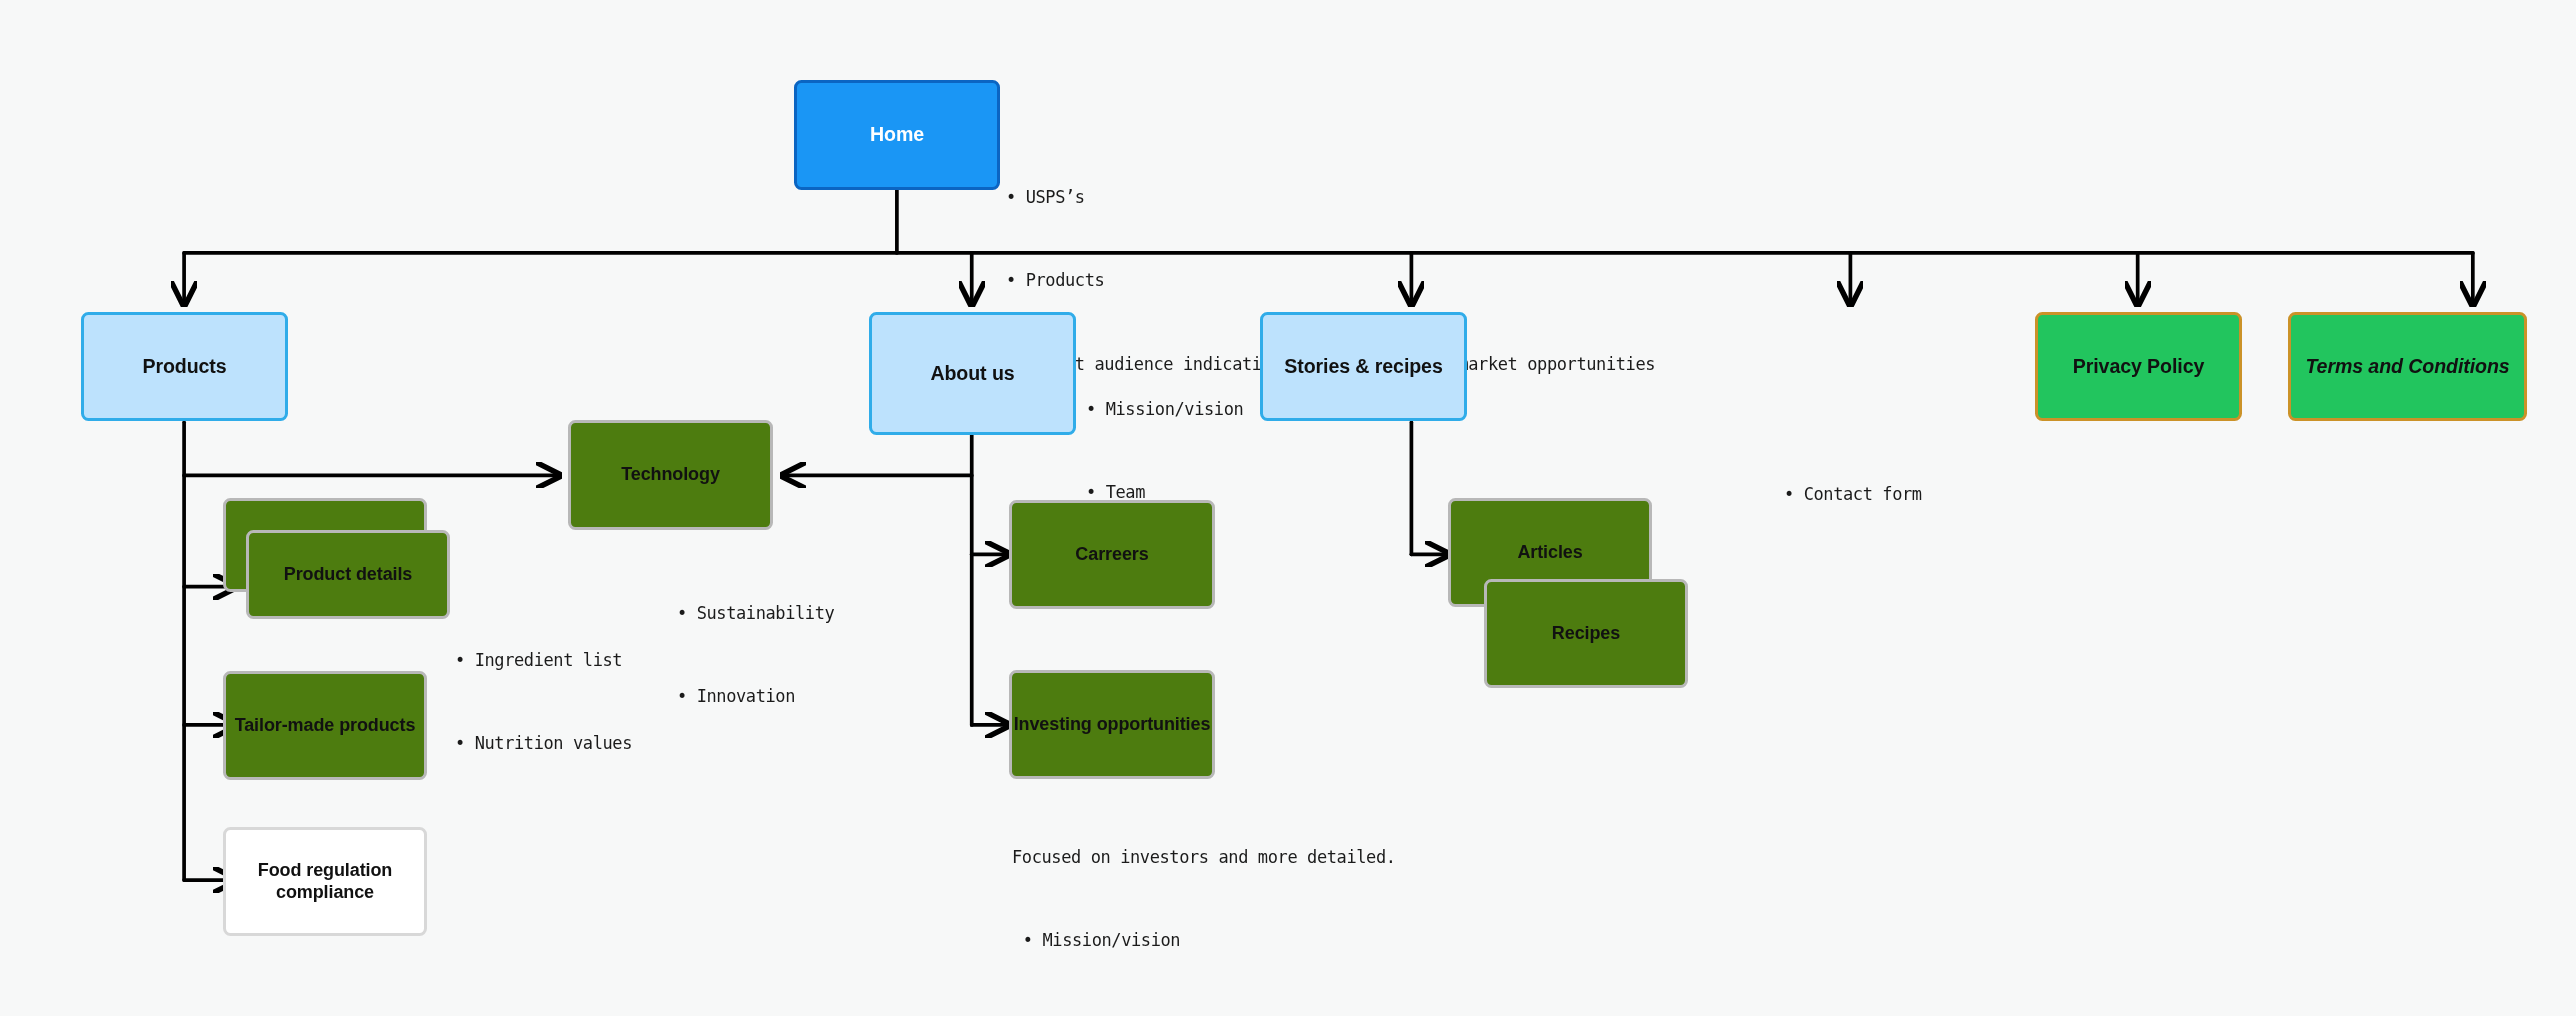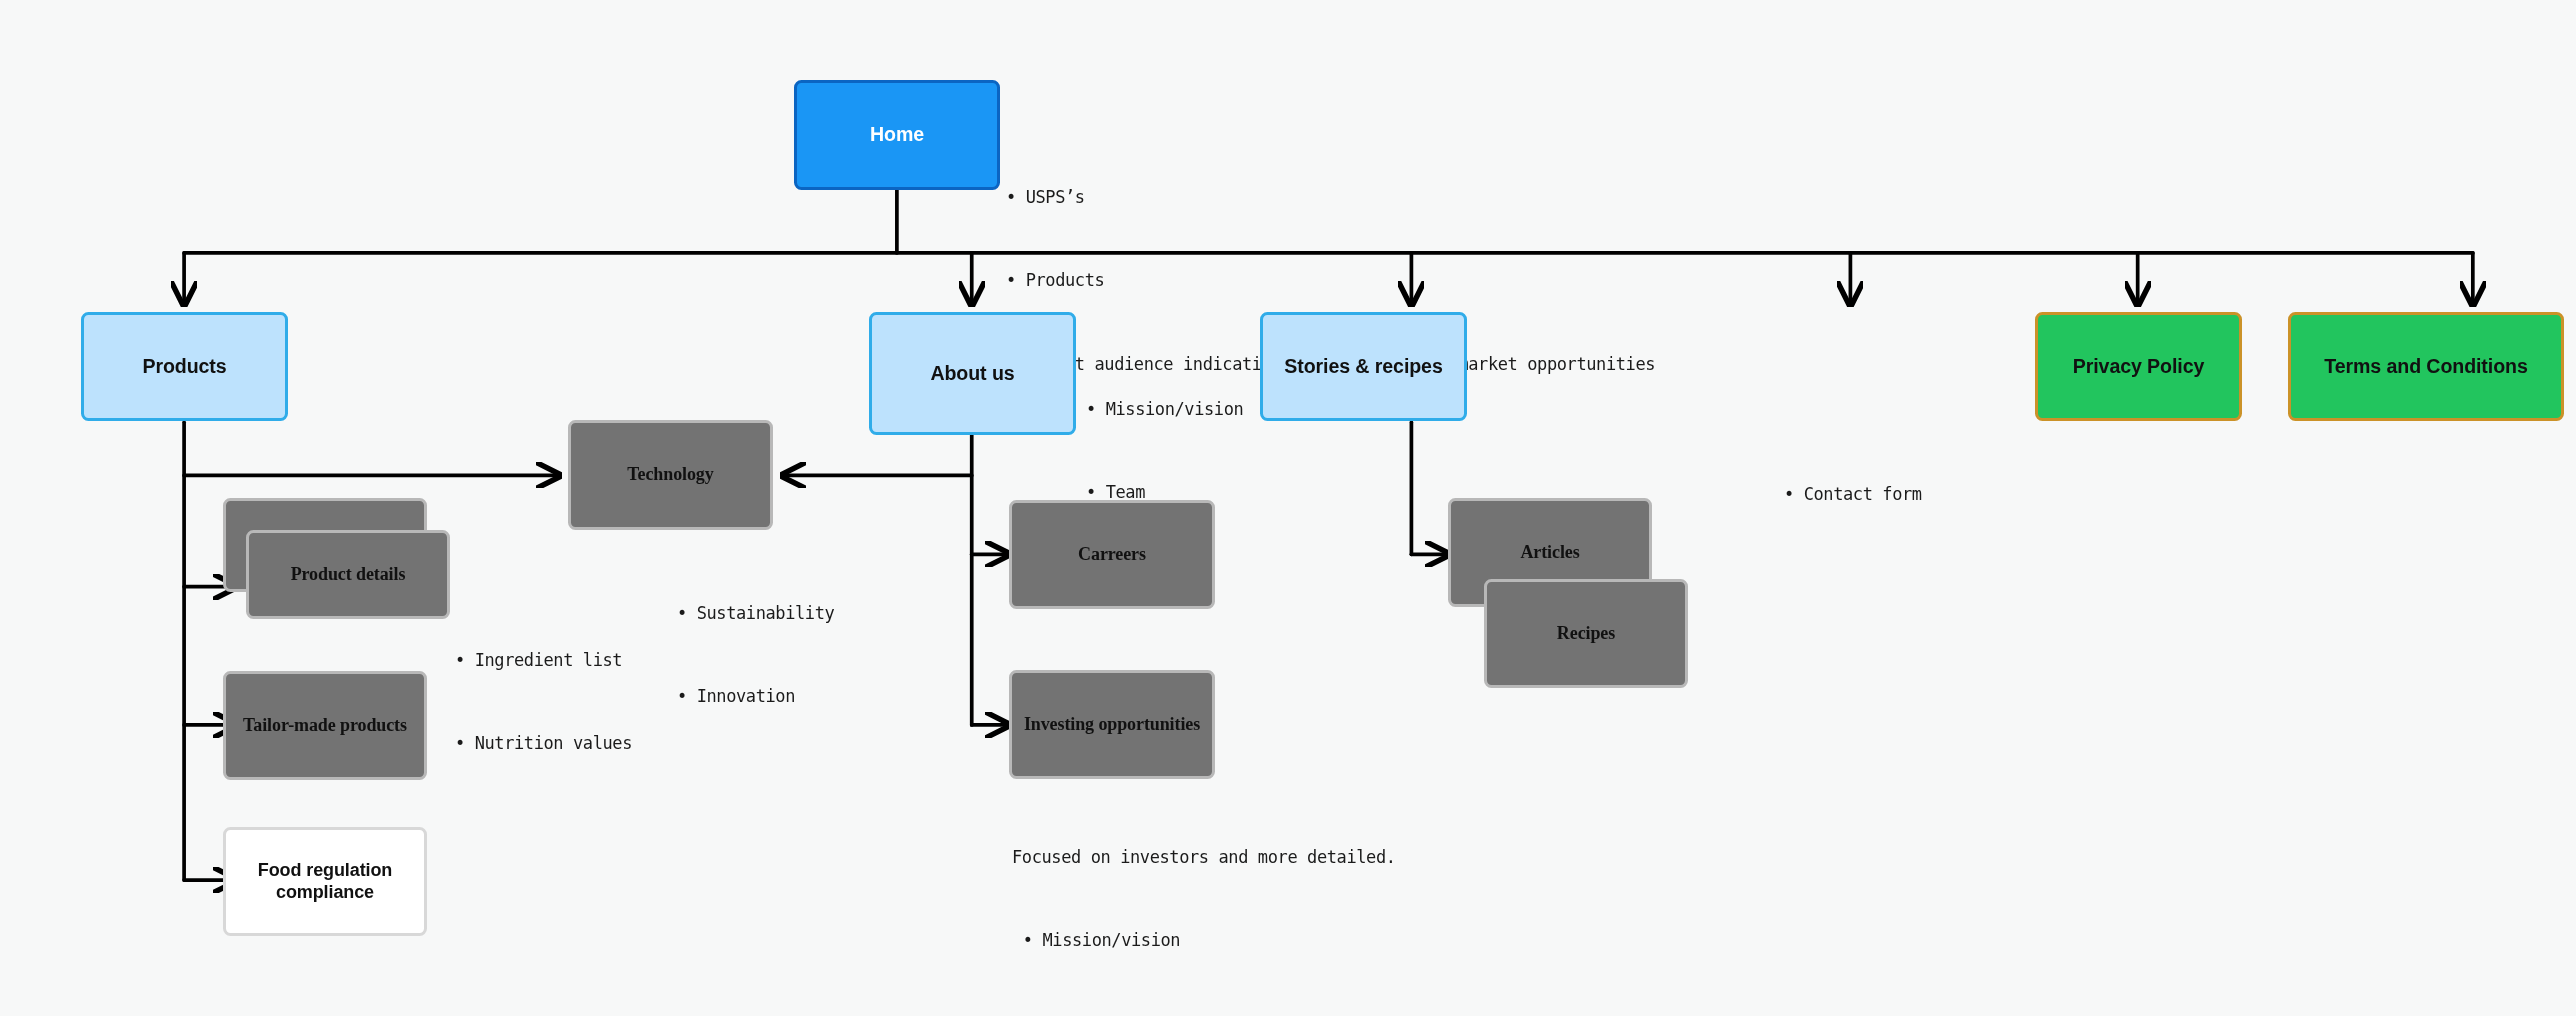--- a/index.html
+++ b/index.html
@@ -36,25 +36,24 @@
     font-size:19.6px;
     border-radius:7.4px;
   }
   .node.orange{
     background:#22c55e;
     border:3.4px solid #cb9228;
     font-size:19.6px;
     border-radius:7.4px;
   }
   .node.grey{
-    background:#737373;
+    background:#4d7c0f;
     border:3.4px solid #b8b8b8;
     font-size:18px;
     border-radius:7.4px;
-    font-family:Liberation Serif, serif;
   }
   .node.white{
     background:#ffffff;
     border:3.4px solid #d8d8d8;
     font-size:18px;
     border-radius:7.4px;
   }
 
   .note{
     position:absolute;
@@ -144,21 +143,21 @@
   </div>
 
   <div class="note" style="left:1784px;top:425px;">
     <span class="bullet-line">Contact form</span>
   </div>
 
   <div class="node orange" style="left:2035px;top:312px;width:207px;height:109px;">
     <span>Privacy Policy</span>
   </div>
 
-  <div class="node orange" style="left:2288px;top:312px;width:276px;height:109px;">
+  <div class="node orange" style="left:2288px;top:312px;width:239px;height:109px;font-style:italic;">
     <span>Terms and Conditions</span>
   </div>
 
   <div class="node grey" style="left:568px;top:420px;width:205px;height:110px;">
     <span>Technology</span>
   </div>
   <div class="note" style="left:677px;top:544px;">
     <span class="bullet-line">Sustainability</span>
     <span class="bullet-line">Innovation</span>
   </div>

